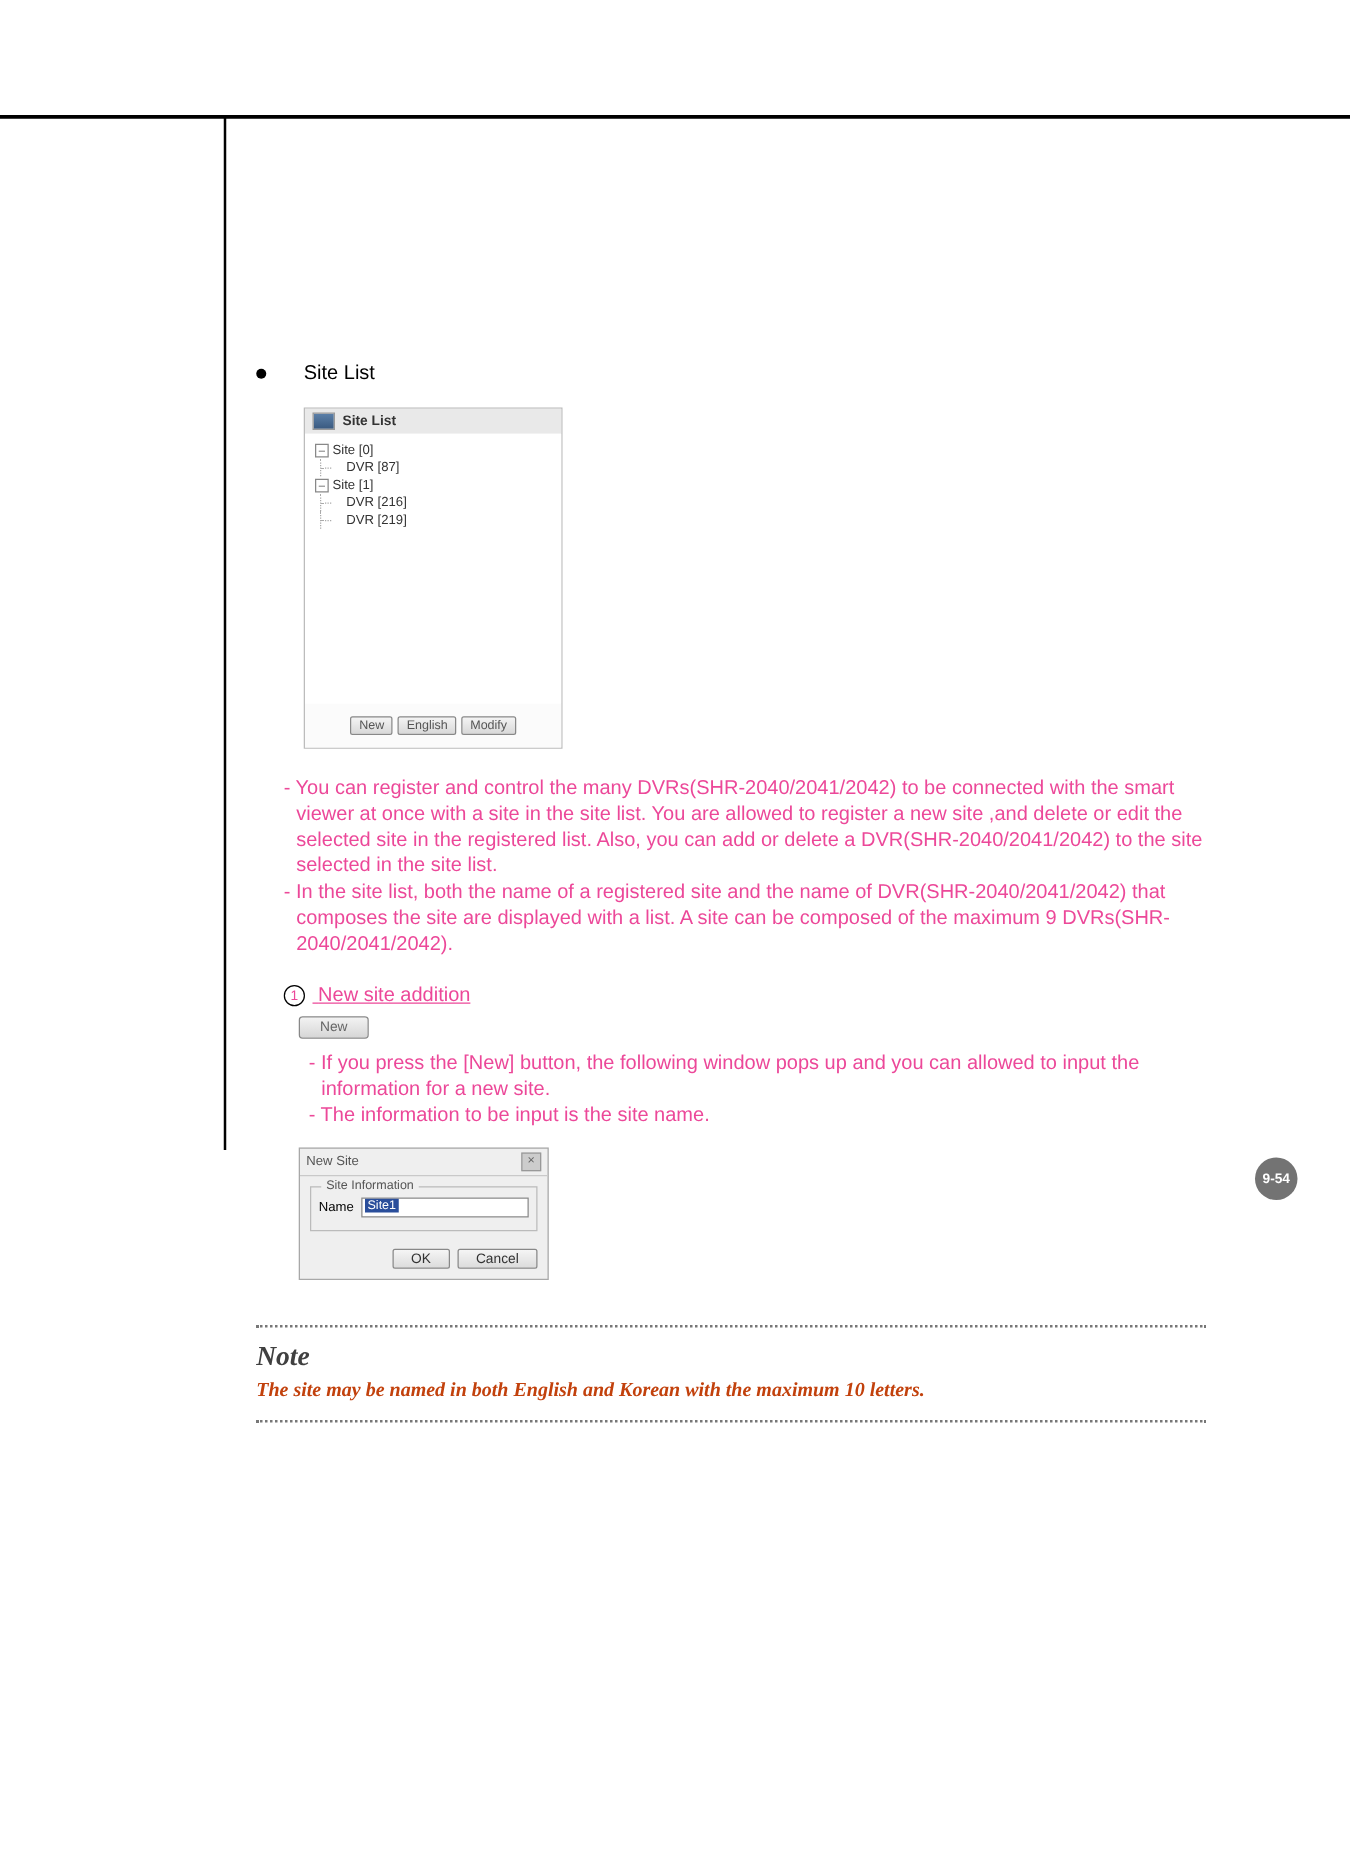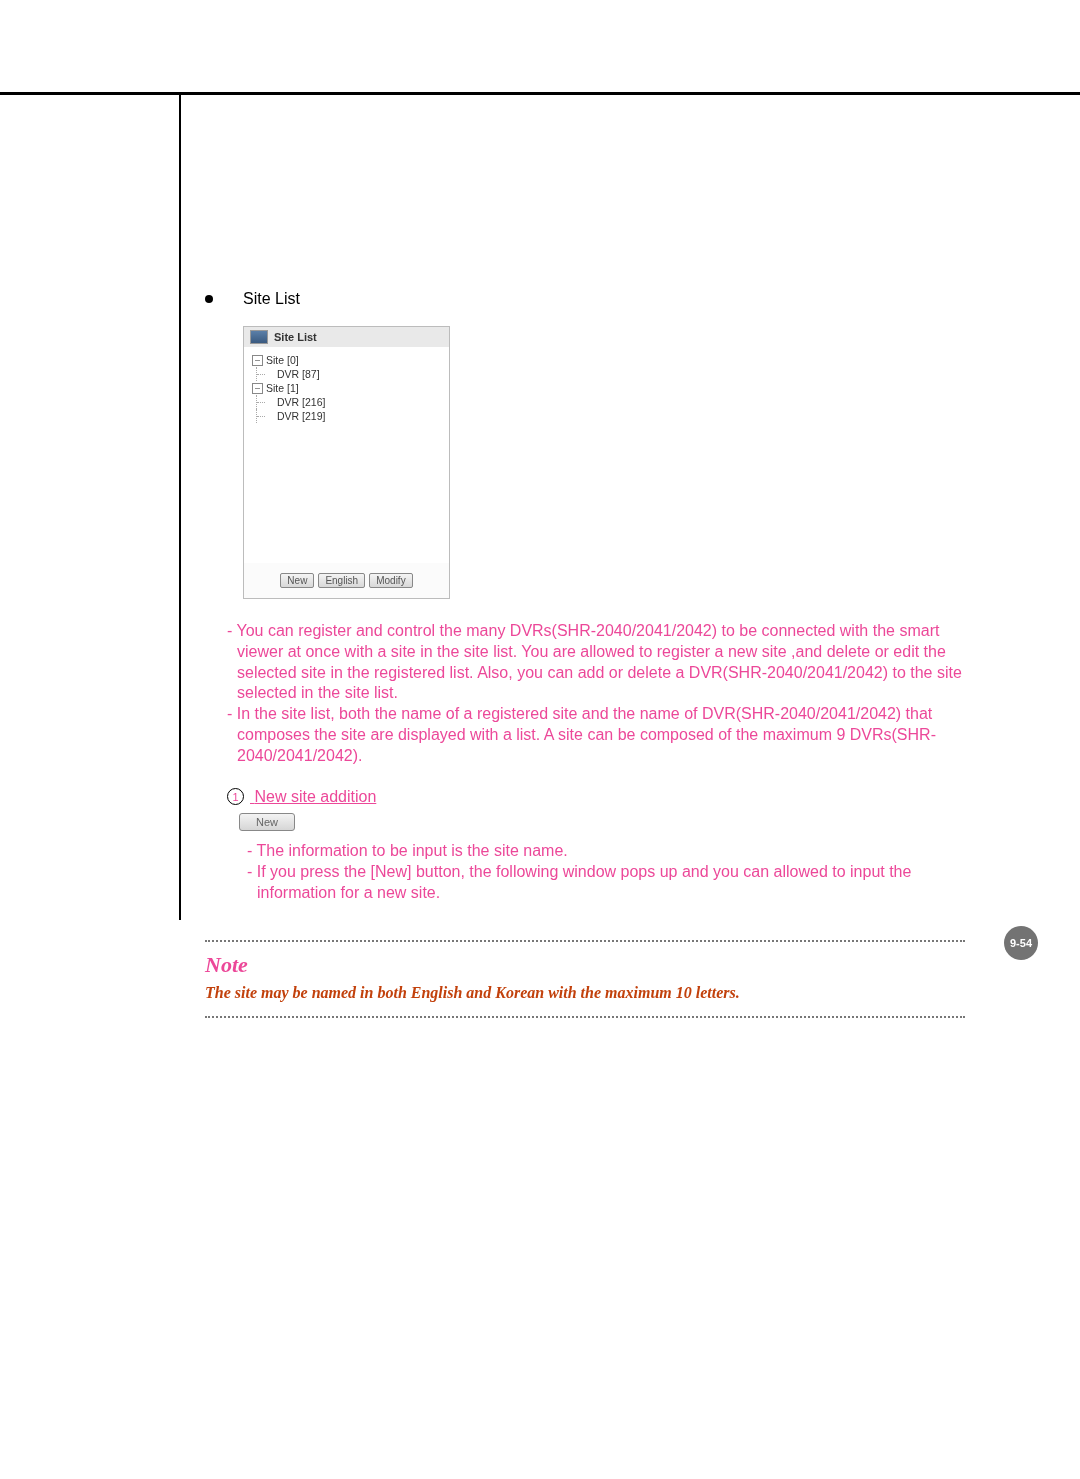--- a/index.html
+++ b/index.html
@@ -196,21 +196,21 @@
   .note-block {
     margin-top: 36px;
     border-top: 2px dotted #777;
     border-bottom: 2px dotted #777;
     padding: 10px 0 14px 0;
   }
   .note-title {
     font-style: italic;
     font-weight: bold;
     font-size: 22px;
-    color: #ec4899;
+    color: #404040;
     font-family: Georgia, 'Times New Roman', serif;
     margin-bottom: 6px;
   }
   .note-text {
     font-style: italic;
     font-weight: bold;
     font-size: 16px;
     color: #c2410c;
     font-family: Georgia, 'Times New Roman', serif;
   }
@@ -284,24 +284,43 @@
     </div>
 
     <div class="body-text" style="margin-top:20px;text-decoration:underline;">
       <span class="circle-num">1</span>
       <span>New site addition</span>
     </div>
 
     <div class="new-btn-pic">New</div>
 
     <div class="body-text" style="margin-top:10px; margin-left:42px;">
+      <p>- If you press the [New] button, the following window pops up and you can allowed to input the information for a new site.</p>
       <p>- The information to be input is the site name.</p>
-      <p>- If you press the [New] button, the following window pops up and you can allowed to input the information for a new site.</p>
-    </div>
-
+    </div>
+
+    <div class="newsite-dialog">
+      <div class="ns-title">
+        <span>New Site</span>
+        <span class="ns-close">×</span>
+      </div>
+      <div class="ns-body">
+        <div class="fieldset">
+          <span class="legend">Site Information</span>
+          <div class="ns-row">
+            <span>Name</span>
+            <span class="ns-input"><span class="sel">Site1</span></span>
+          </div>
+        </div>
+      </div>
+      <div class="ns-buttons">
+        <span class="ns-btn">OK</span>
+        <span class="ns-btn">Cancel</span>
+      </div>
+    </div>
 
     <div class="note-block">
       <div class="note-title">Note</div>
       <div class="note-text">The site may be named in both English and Korean with the maximum 10 letters.</div>
     </div>
 
   </div>
 
   <div class="page-num">9-54</div>
 </div>

